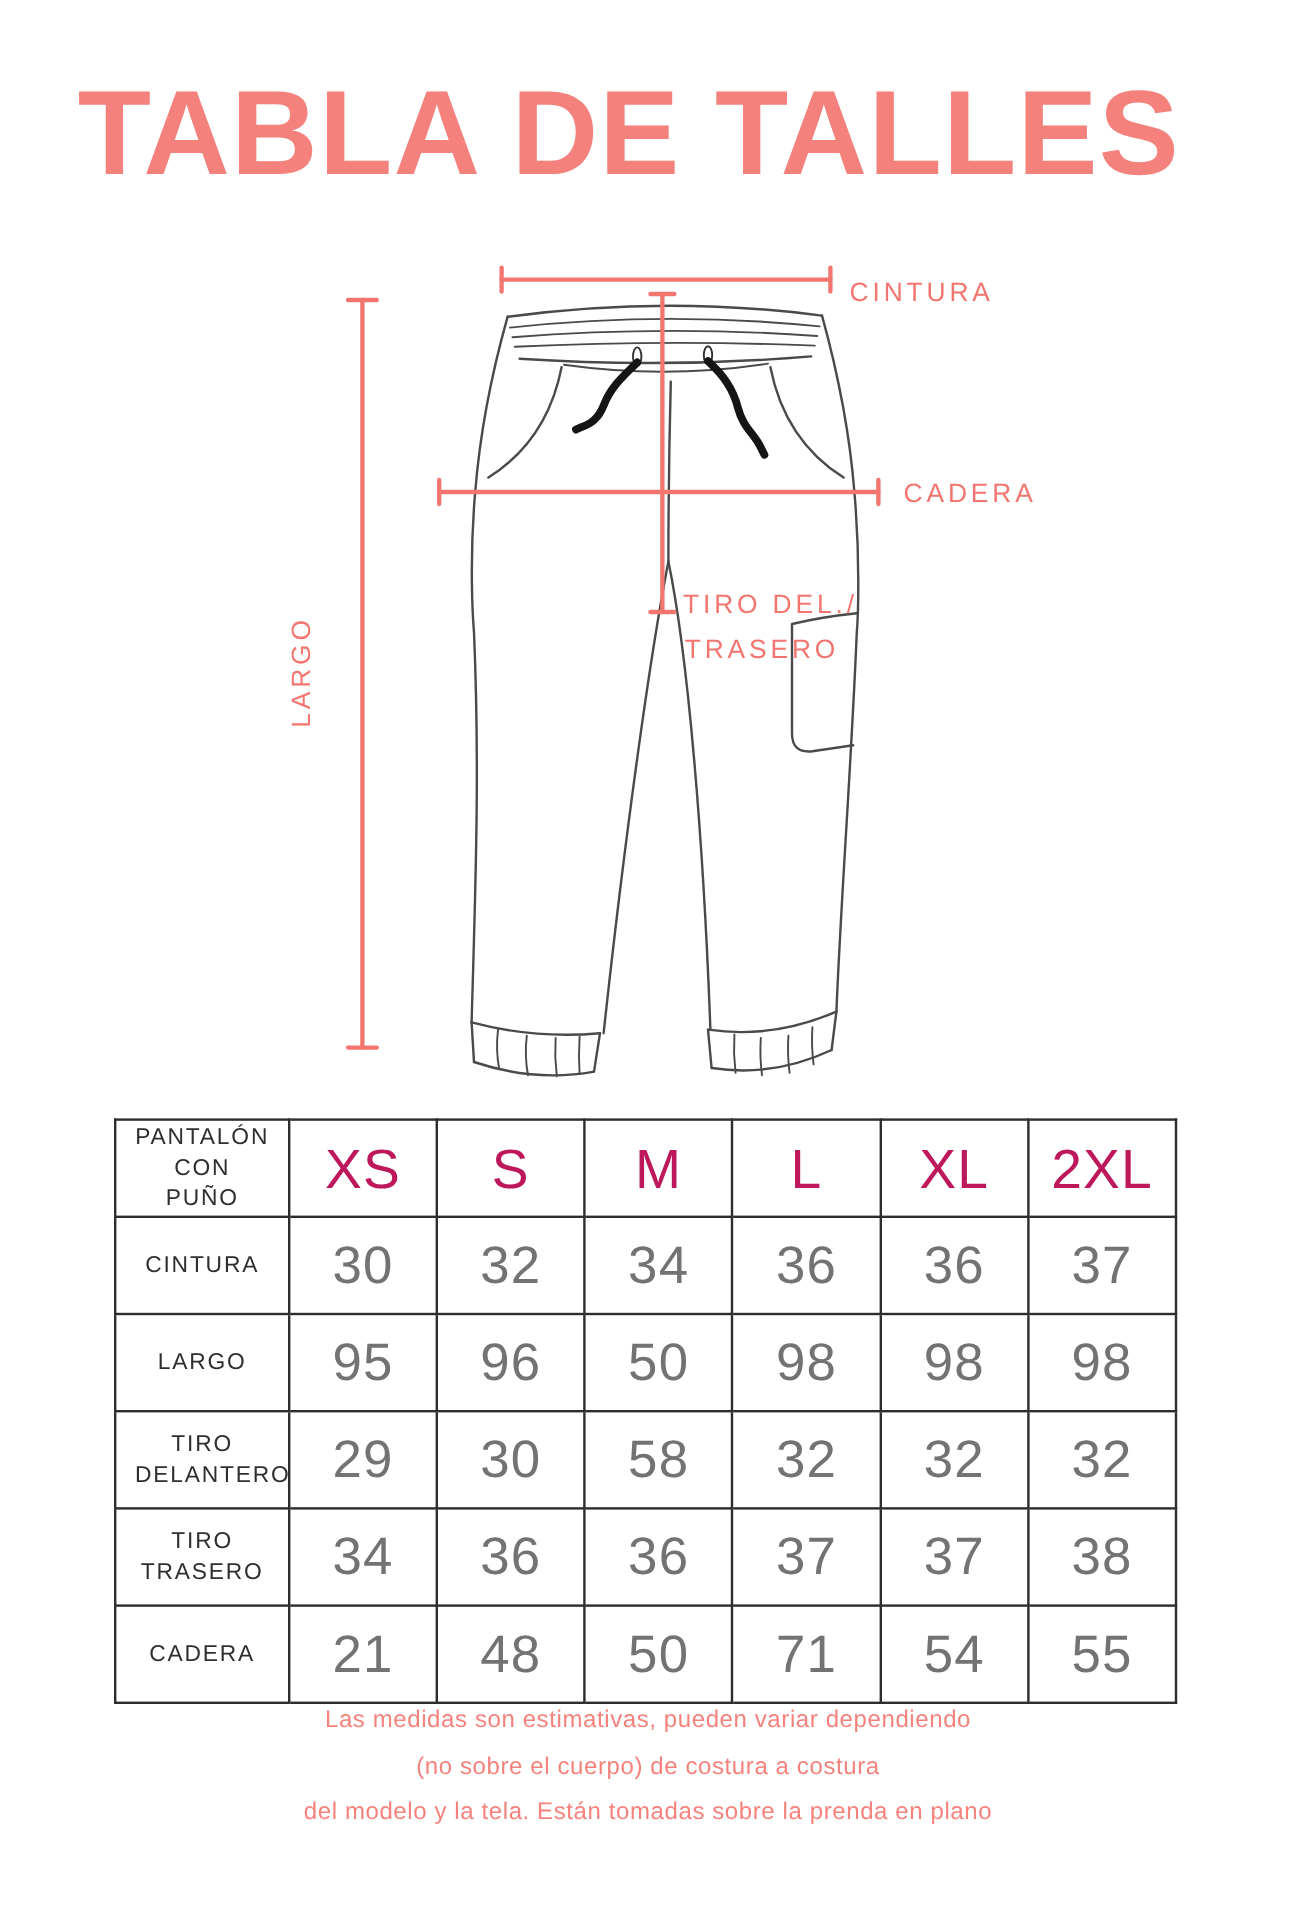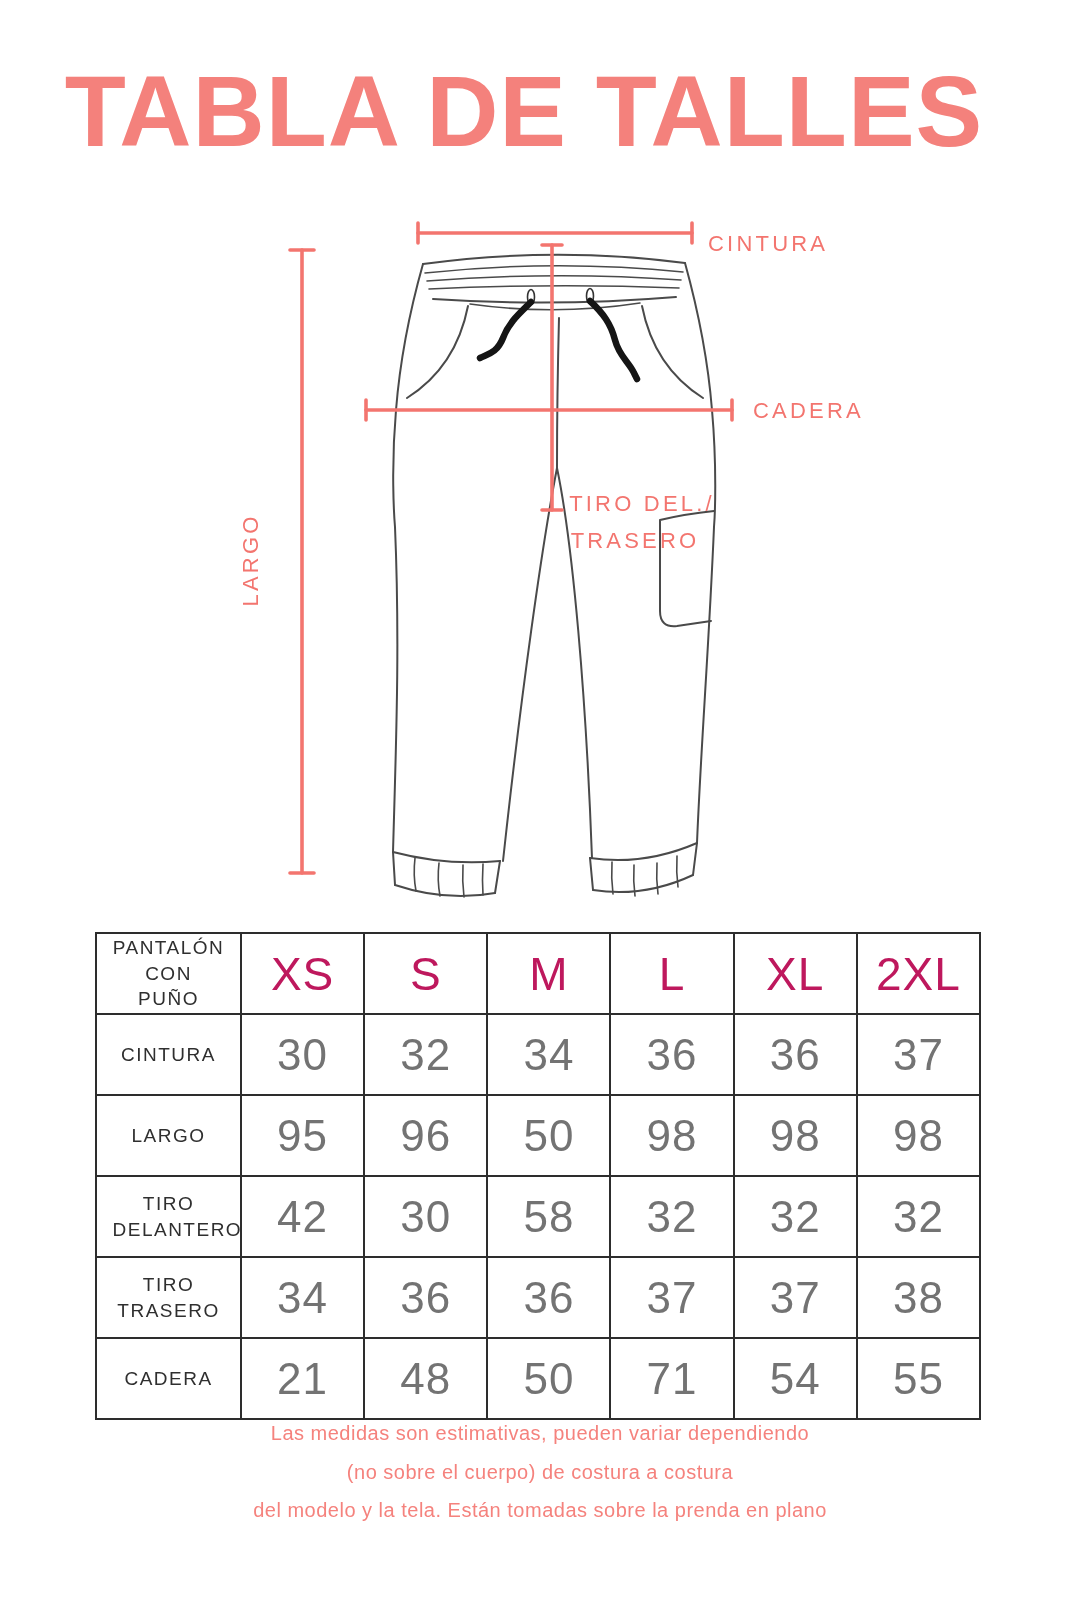--- a/index.html
+++ b/index.html
@@ -162,21 +162,21 @@
       <td class="lbl"><span>LARGO</span></td>
       <td class="val-cell">95</td>
       <td class="val-cell">96</td>
       <td class="val-cell">50</td>
       <td class="val-cell">98</td>
       <td class="val-cell">98</td>
       <td class="val-cell">98</td>
     </tr>
     <tr>
       <td class="lbl"><span>TIRO DELANTERO</span></td>
-      <td class="val-cell">42</td>
+      <td class="val-cell">29</td>
       <td class="val-cell">30</td>
       <td class="val-cell">58</td>
       <td class="val-cell">32</td>
       <td class="val-cell">32</td>
       <td class="val-cell">32</td>
     </tr>
     <tr>
       <td class="lbl"><span>TIRO TRASERO</span></td>
       <td class="val-cell">34</td>
       <td class="val-cell">36</td>

